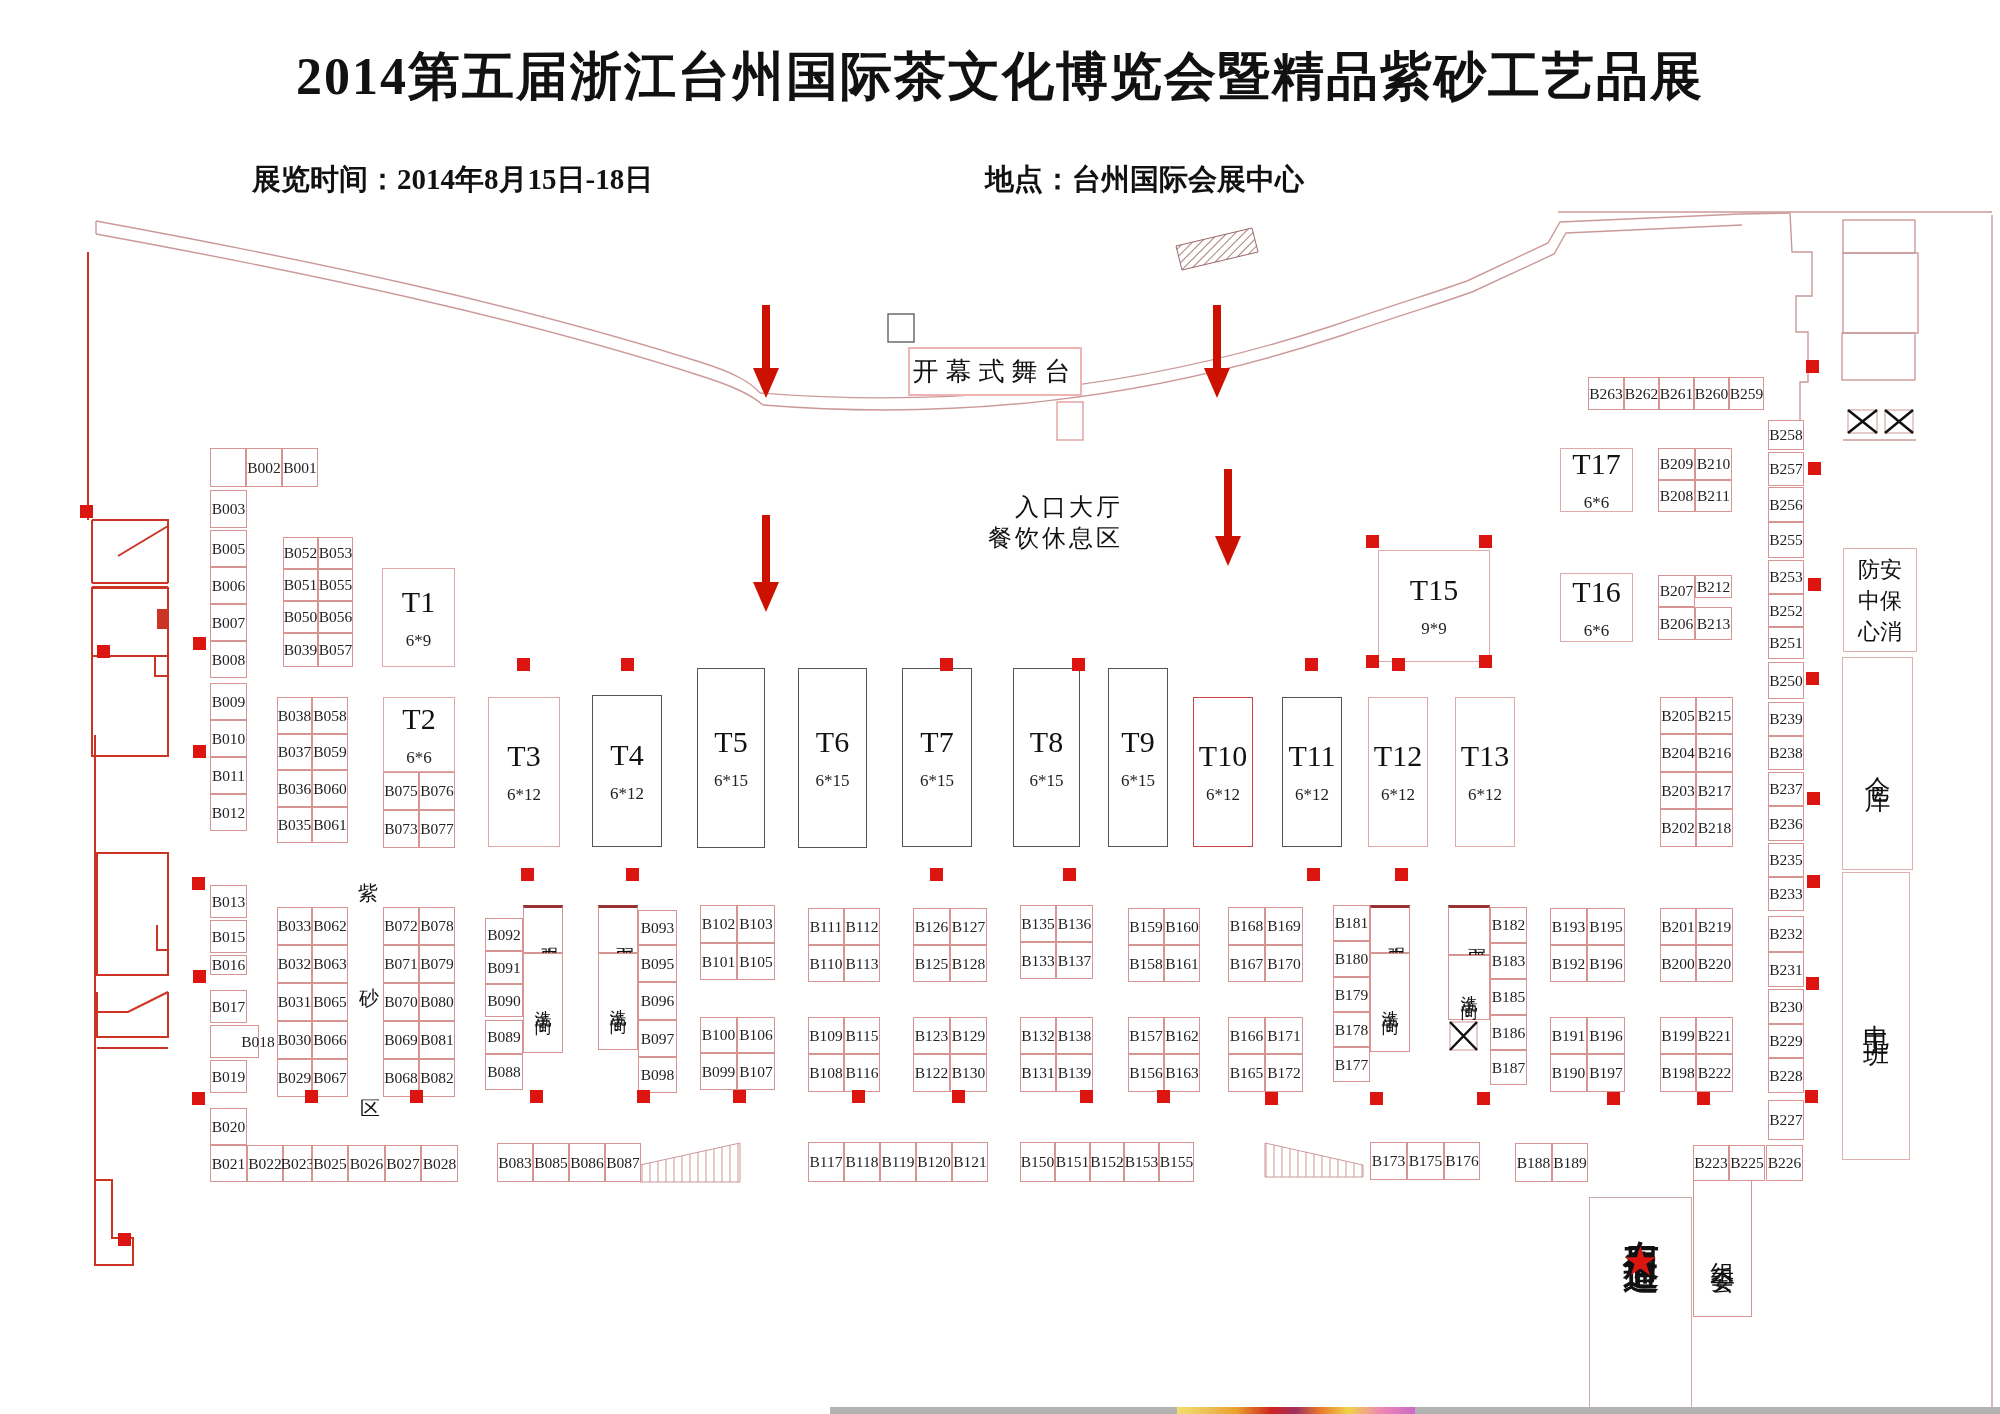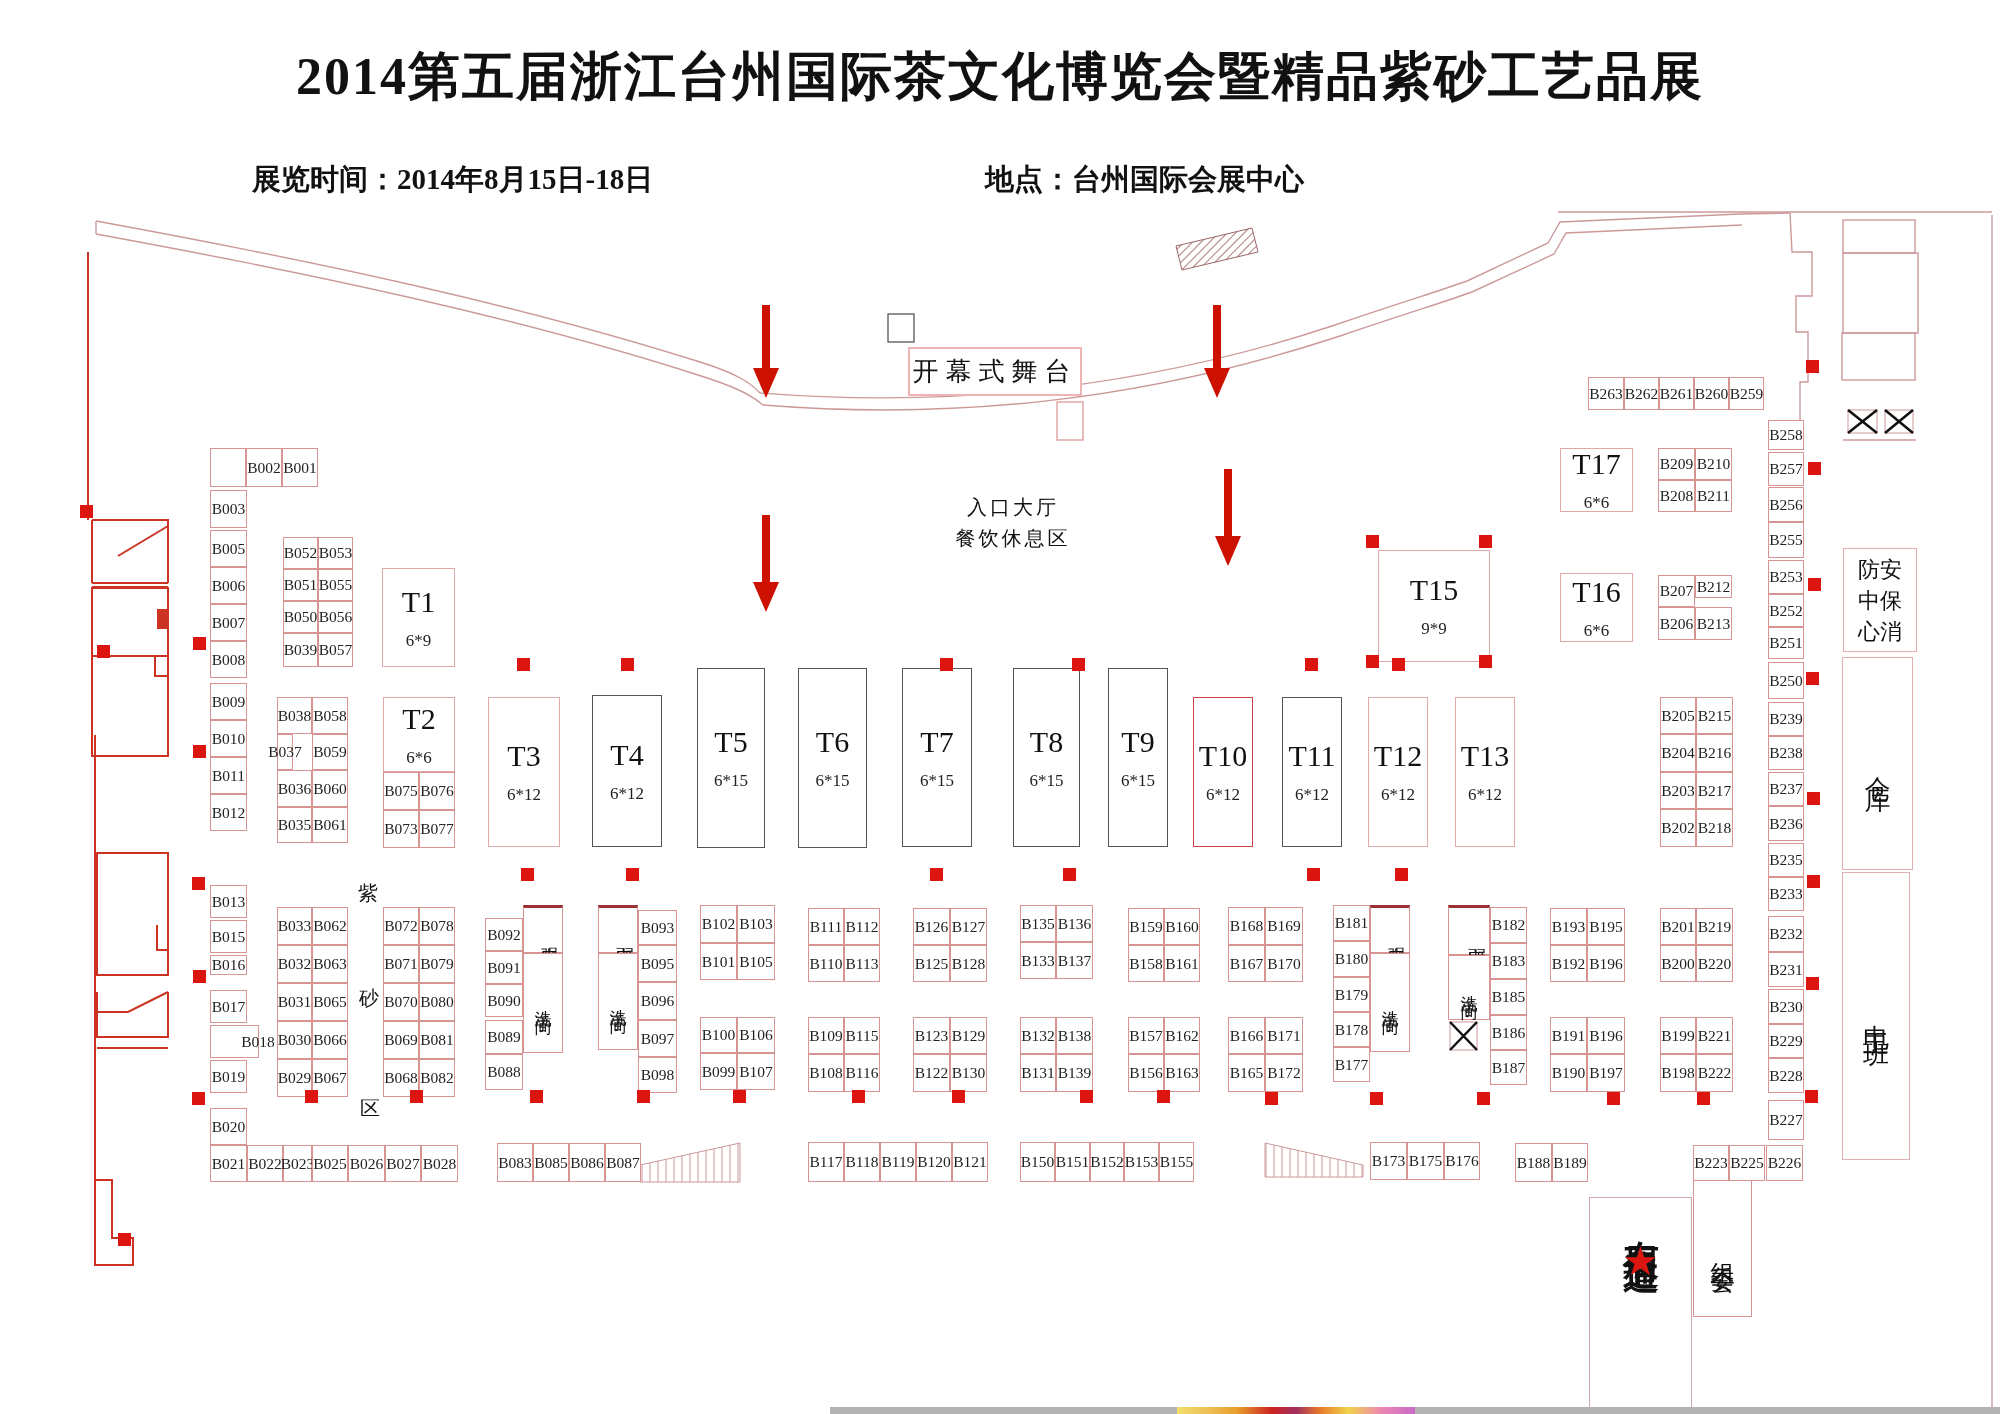--- a/index.html
+++ b/index.html
@@ -13,21 +13,21 @@
          justify-content:center;font-size:15.5px;color:#222;box-sizing:border-box;white-space:nowrap;}
   .tbooth{position:absolute;border:1px solid #e0a8a8;background:#fff;display:flex;flex-direction:column;
           align-items:center;justify-content:center;box-sizing:border-box;}
   .tbooth.dark{border-color:#555;}
   .tbooth.red{border-color:#cc4444;}
   .tb-id{font-size:30px;color:#111;}
   .tb-size{font-size:17px;margin-top:12px;color:#222;}
   .rsq{position:absolute;width:13px;height:13px;background:#dd1510;}
   .stagebox{left:908px;top:347px;width:170px;height:45px;border:2px solid #eeb4b4;background:#fff;
             display:flex;align-items:center;justify-content:center;font-size:26px;letter-spacing:7px;}
-  .entrance{left:903px;top:492px;width:220px;text-align:center;font-size:20px;line-height:31px;letter-spacing:3px;}
+  .entrance{left:903px;top:492px;width:220px;text-align:right;font-size:24px;line-height:31px;letter-spacing:3px;}
   .vtext{writing-mode:vertical-rl;text-orientation:upright;}
   .zisha{font-size:20px;}
   .facility{position:absolute;border:1px solid #d89393;background:#fff;box-sizing:border-box;}
   .fac-power{display:flex;align-items:flex-start;justify-content:center;font-size:18px;padding-top:6px;
              border-top:3px solid #993333;}
   .fac-wash{display:flex;align-items:center;justify-content:center;font-size:17px;letter-spacing:4px;}
   .room{position:absolute;border:1px solid #e0b0b0;background:#fff;box-sizing:border-box;display:flex;
         align-items:center;justify-content:center;}
   .room .vtext{font-size:26px;letter-spacing:8px;}
   .secbox{left:1843px;top:548px;width:72px;height:102px;border:1px solid #e0b0b0;display:flex;flex-direction:column;
@@ -187,21 +187,21 @@
       <div class="booth" style="left: 283px; top: 537px; width: 35px; height: 32px;">B052</div>
       <div class="booth" style="left: 318px; top: 537px; width: 35px; height: 32px;">B053</div>
       <div class="booth" style="left: 283px; top: 569px; width: 35px; height: 32px;">B051</div>
       <div class="booth" style="left: 318px; top: 569px; width: 35px; height: 32px;">B055</div>
       <div class="booth" style="left: 283px; top: 601px; width: 35px; height: 32px;">B050</div>
       <div class="booth" style="left: 318px; top: 601px; width: 35px; height: 32px;">B056</div>
       <div class="booth" style="left: 283px; top: 633px; width: 35px; height: 34px;">B039</div>
       <div class="booth" style="left: 318px; top: 633px; width: 35px; height: 34px;">B057</div>
       <div class="booth" style="left: 277px; top: 697px; width: 35px; height: 37px;">B038</div>
       <div class="booth" style="left: 312px; top: 697px; width: 36px; height: 37px;">B058</div>
-      <div class="booth" style="left: 277px; top: 734px; width: 16px; height: 36px;">B037</div>
+      <div class="booth" style="left: 277px; top: 734px; width: 35px; height: 36px;">B037</div>
       <div class="booth" style="left: 312px; top: 734px; width: 36px; height: 36px;">B059</div>
       <div class="booth" style="left: 277px; top: 770px; width: 35px; height: 37px;">B036</div>
       <div class="booth" style="left: 312px; top: 770px; width: 36px; height: 37px;">B060</div>
       <div class="booth" style="left: 277px; top: 807px; width: 35px; height: 36px;">B035</div>
       <div class="booth" style="left: 312px; top: 807px; width: 36px; height: 36px;">B061</div>
       <div class="booth" style="left: 383px; top: 772px; width: 36px; height: 38px;">B075</div>
       <div class="booth" style="left: 419px; top: 772px; width: 36px; height: 38px;">B076</div>
       <div class="booth" style="left: 383px; top: 810px; width: 36px; height: 38px;">B073</div>
       <div class="booth" style="left: 419px; top: 810px; width: 36px; height: 38px;">B077</div>
       <div class="booth" style="left: 210px; top: 885px; width: 37px; height: 33px;">B013</div>

